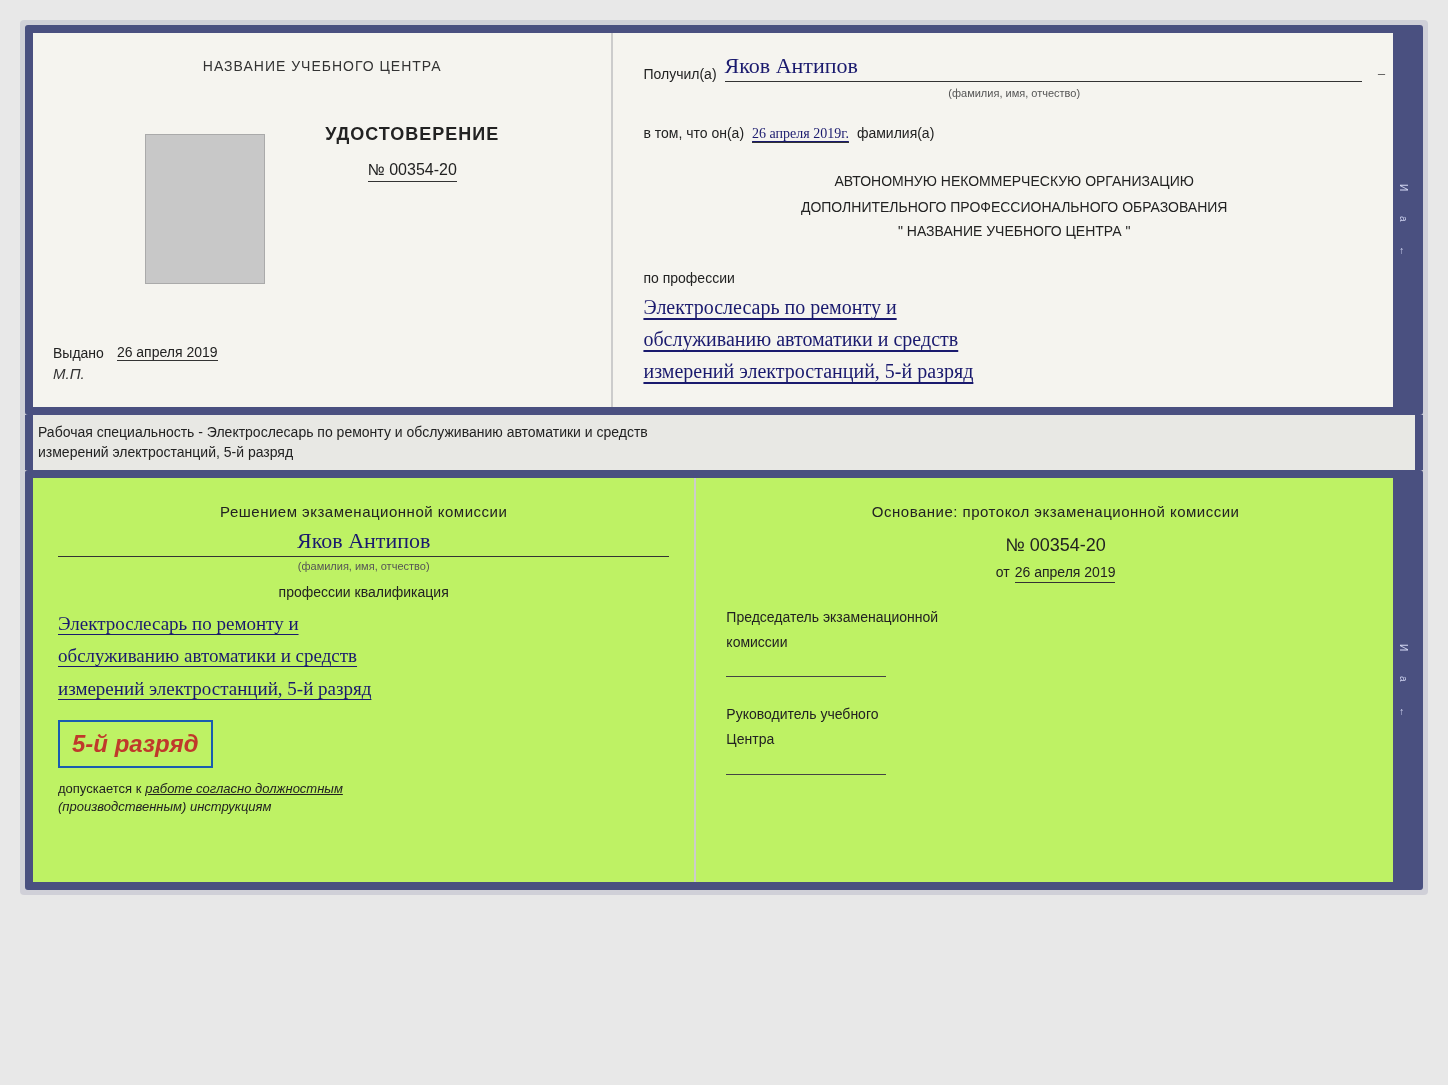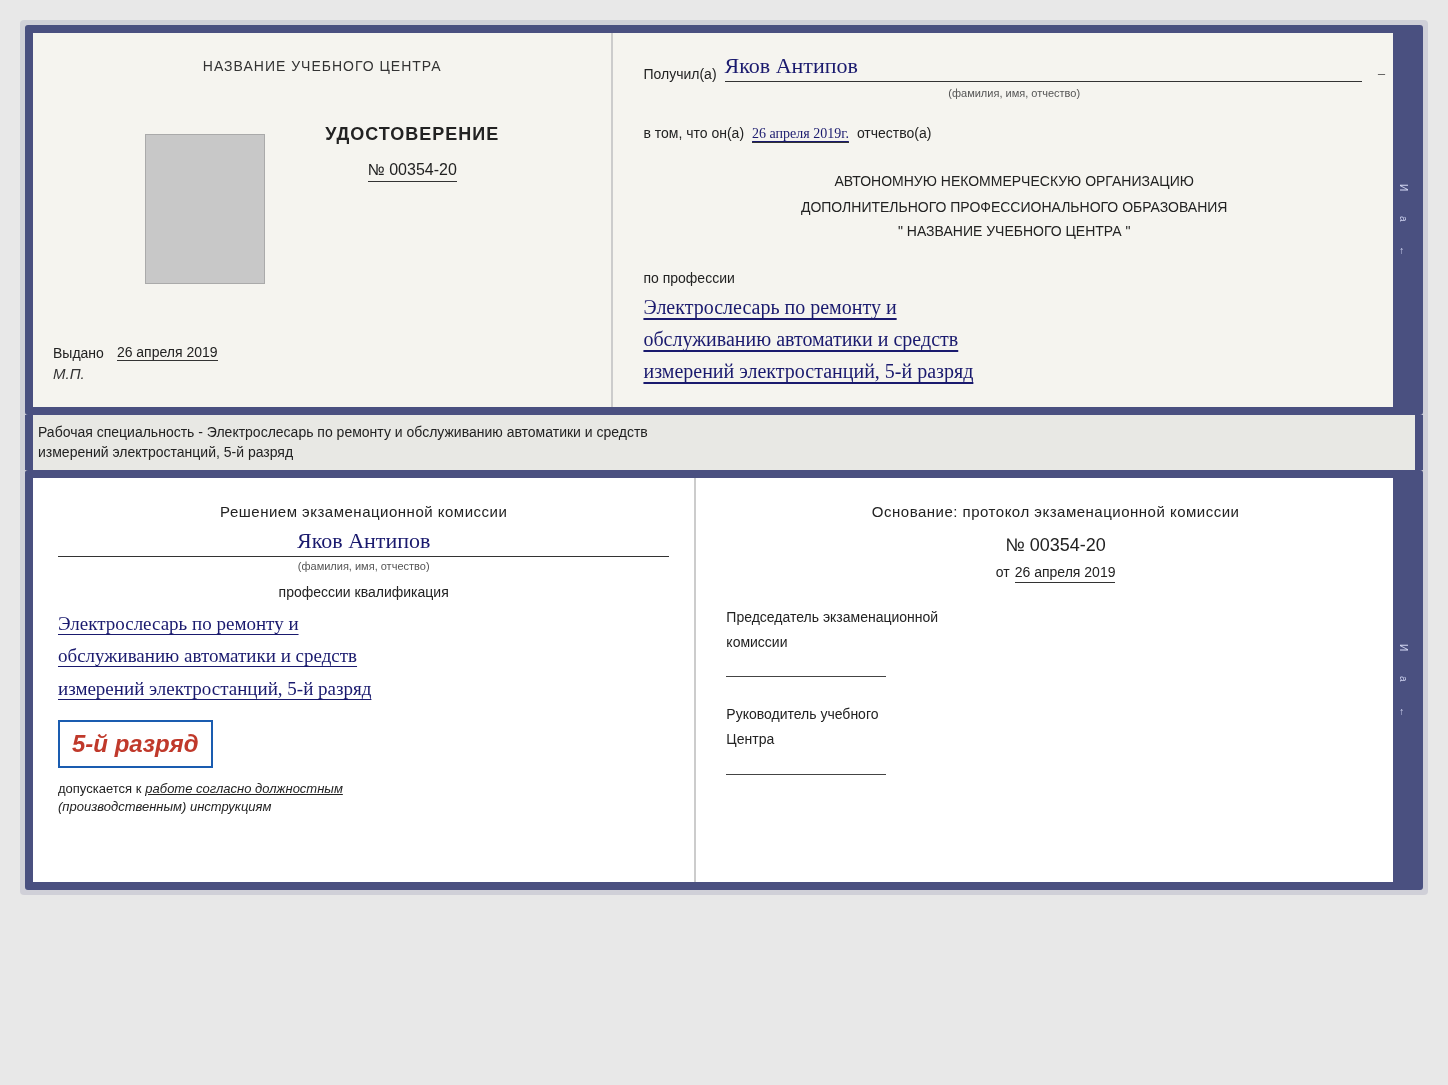--- a/index.html
+++ b/index.html
@@ -217,21 +217,21 @@
       font-family: Arial, sans-serif;
       color: #222;
       line-height: 1.4;
       background: #e8e8e4;
       border-left: 8px solid #4a5080;
       border-right: 8px solid #4a5080;
     }
 
     
     .bottom-document {
-      background: #ffffff;
+      background: #bef264;
       border: 8px solid #4a5080;
       border-radius: 3px;
       display: flex;
       min-height: 420px;
       position: relative;
     }
 
     .bottom-left {
       width: 48%;
       border-right: 2px solid #ccc;
@@ -433,21 +433,21 @@
           <span class="recipient-label">Получил(а)</span>
           <span class="recipient-name-handwritten">Яков Антипов</span>
           <span style="font-size:14px;color:#333;margin-left:8px;">–</span>
         </div>
         <div class="recipient-subtitle">(фамилия, имя, отчество)</div>
       </div>
 
       <div class="vtom-line">
         <span>в том, что он(а)</span>
         <span class="vtom-date">26 апреля 2019г.</span>
-        <span>отчество(а)</span>
+        <span>фамилия(а)</span>
       </div>
 
       <div>
         <div class="org-text">АВТОНОМНУЮ НЕКОММЕРЧЕСКУЮ ОРГАНИЗАЦИЮ</div>
         <div class="org-text">ДОПОЛНИТЕЛЬНОГО ПРОФЕССИОНАЛЬНОГО ОБРАЗОВАНИЯ</div>
         <div class="org-name-quoted">"  НАЗВАНИЕ УЧЕБНОГО ЦЕНТРА  "</div>
       </div>
 
       <div>
         <div class="po-professii-label">по профессии</div>

